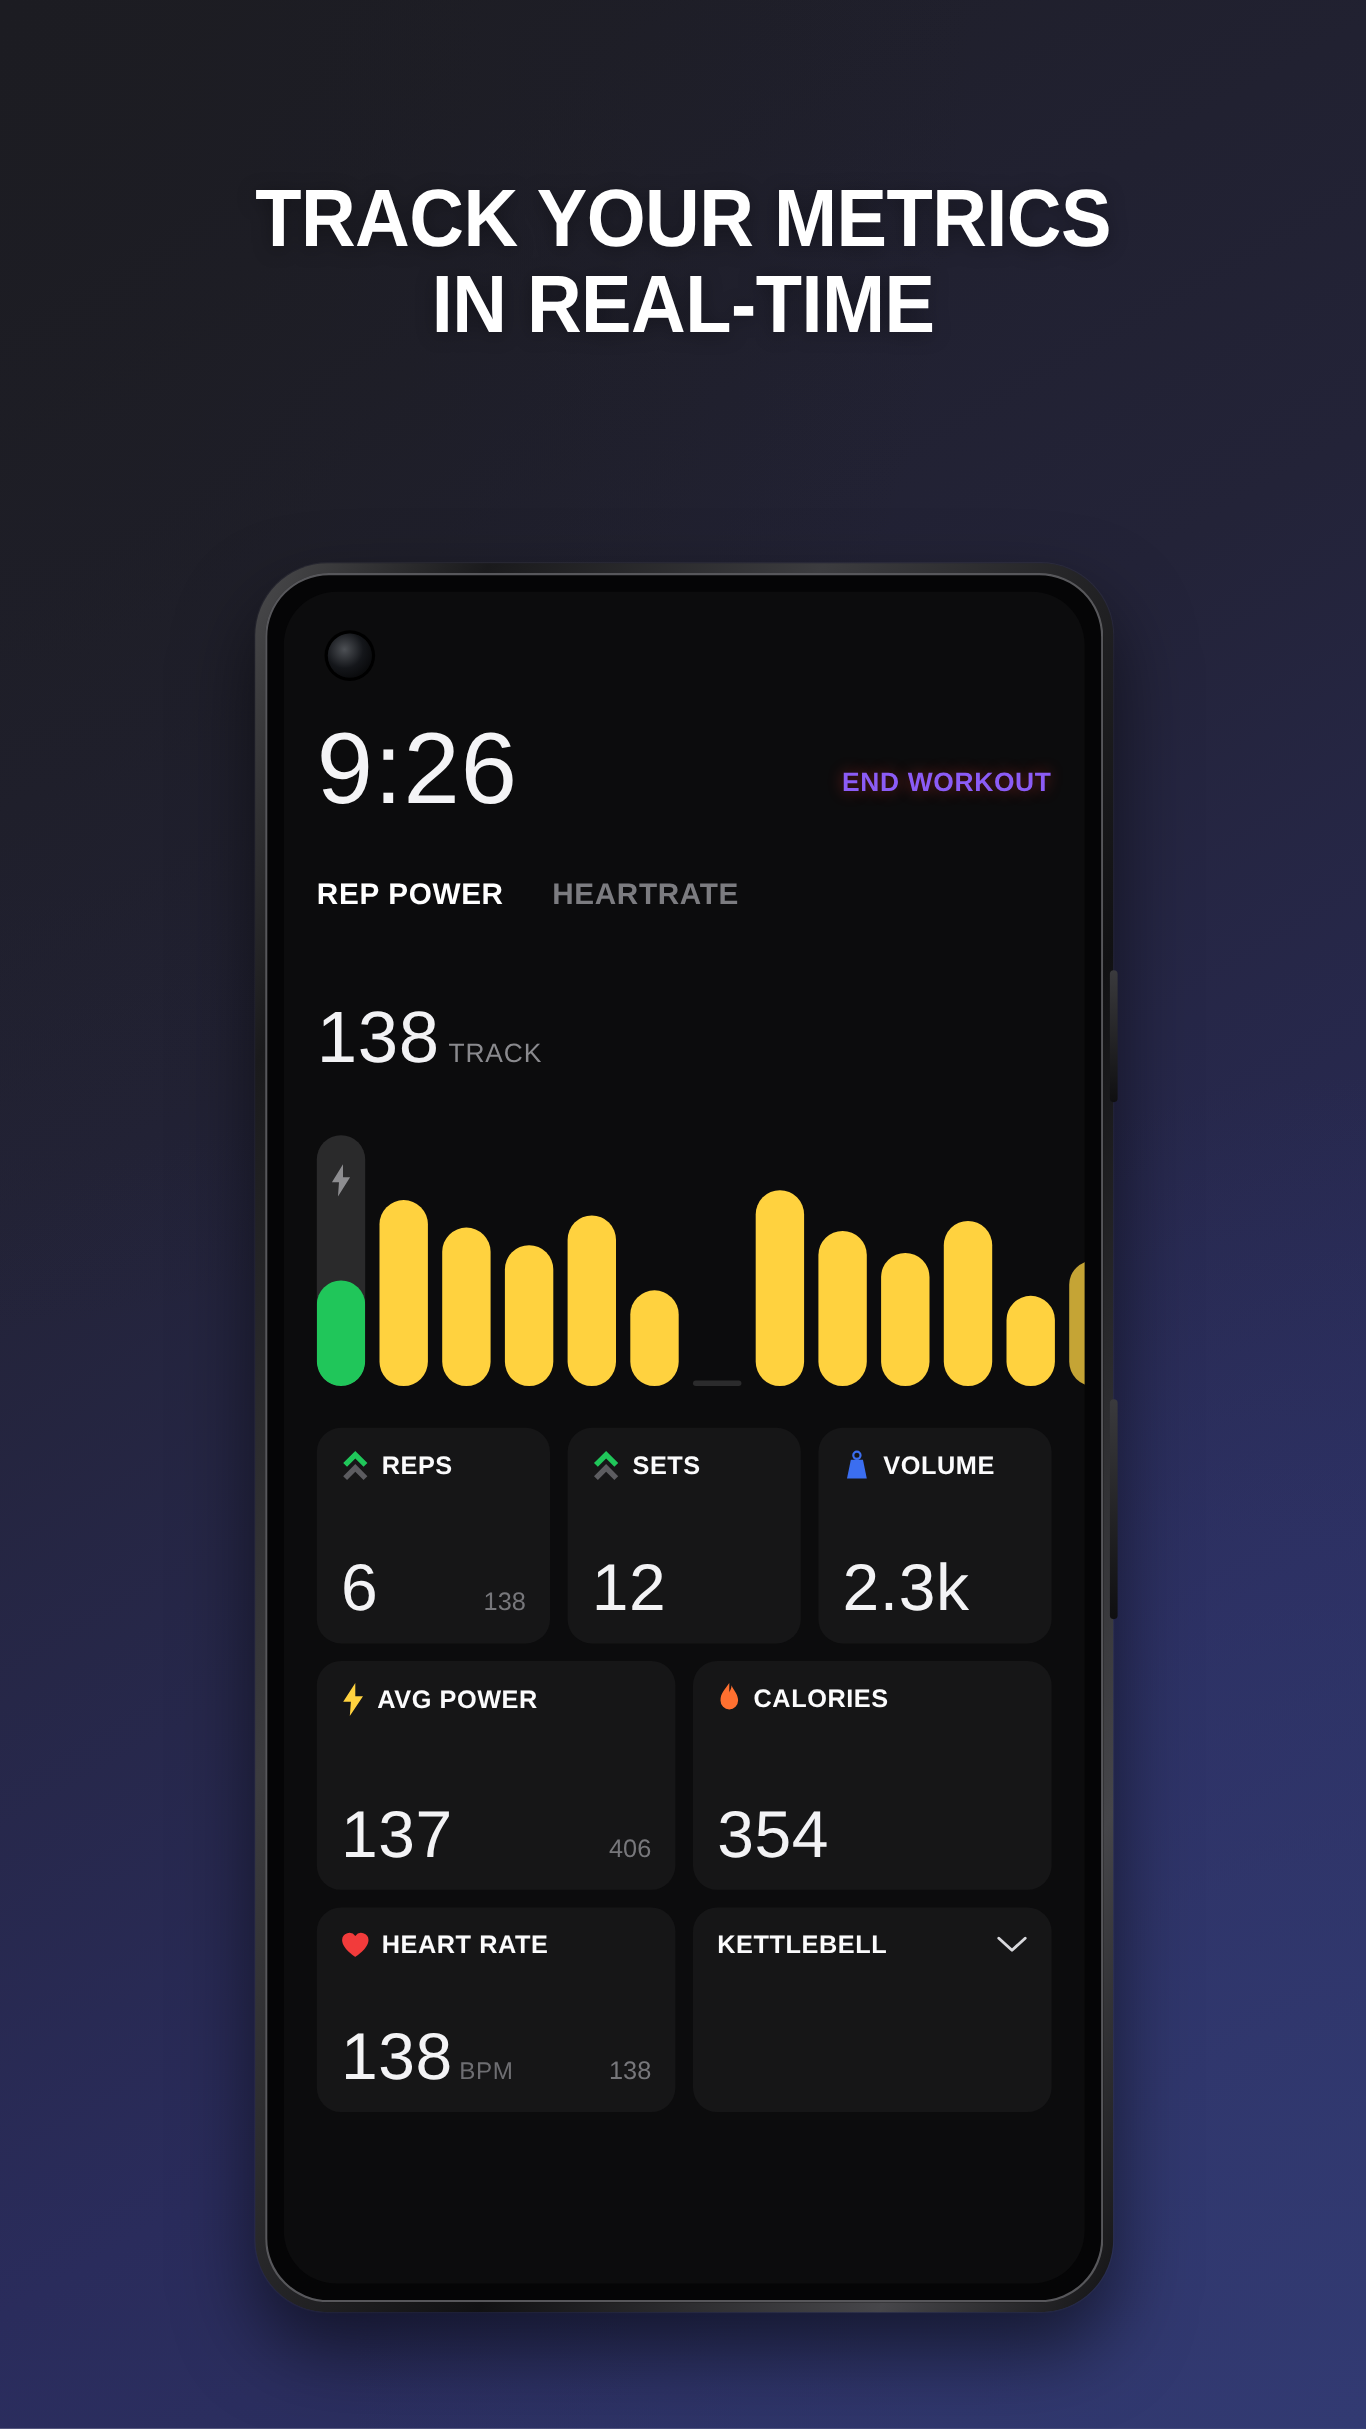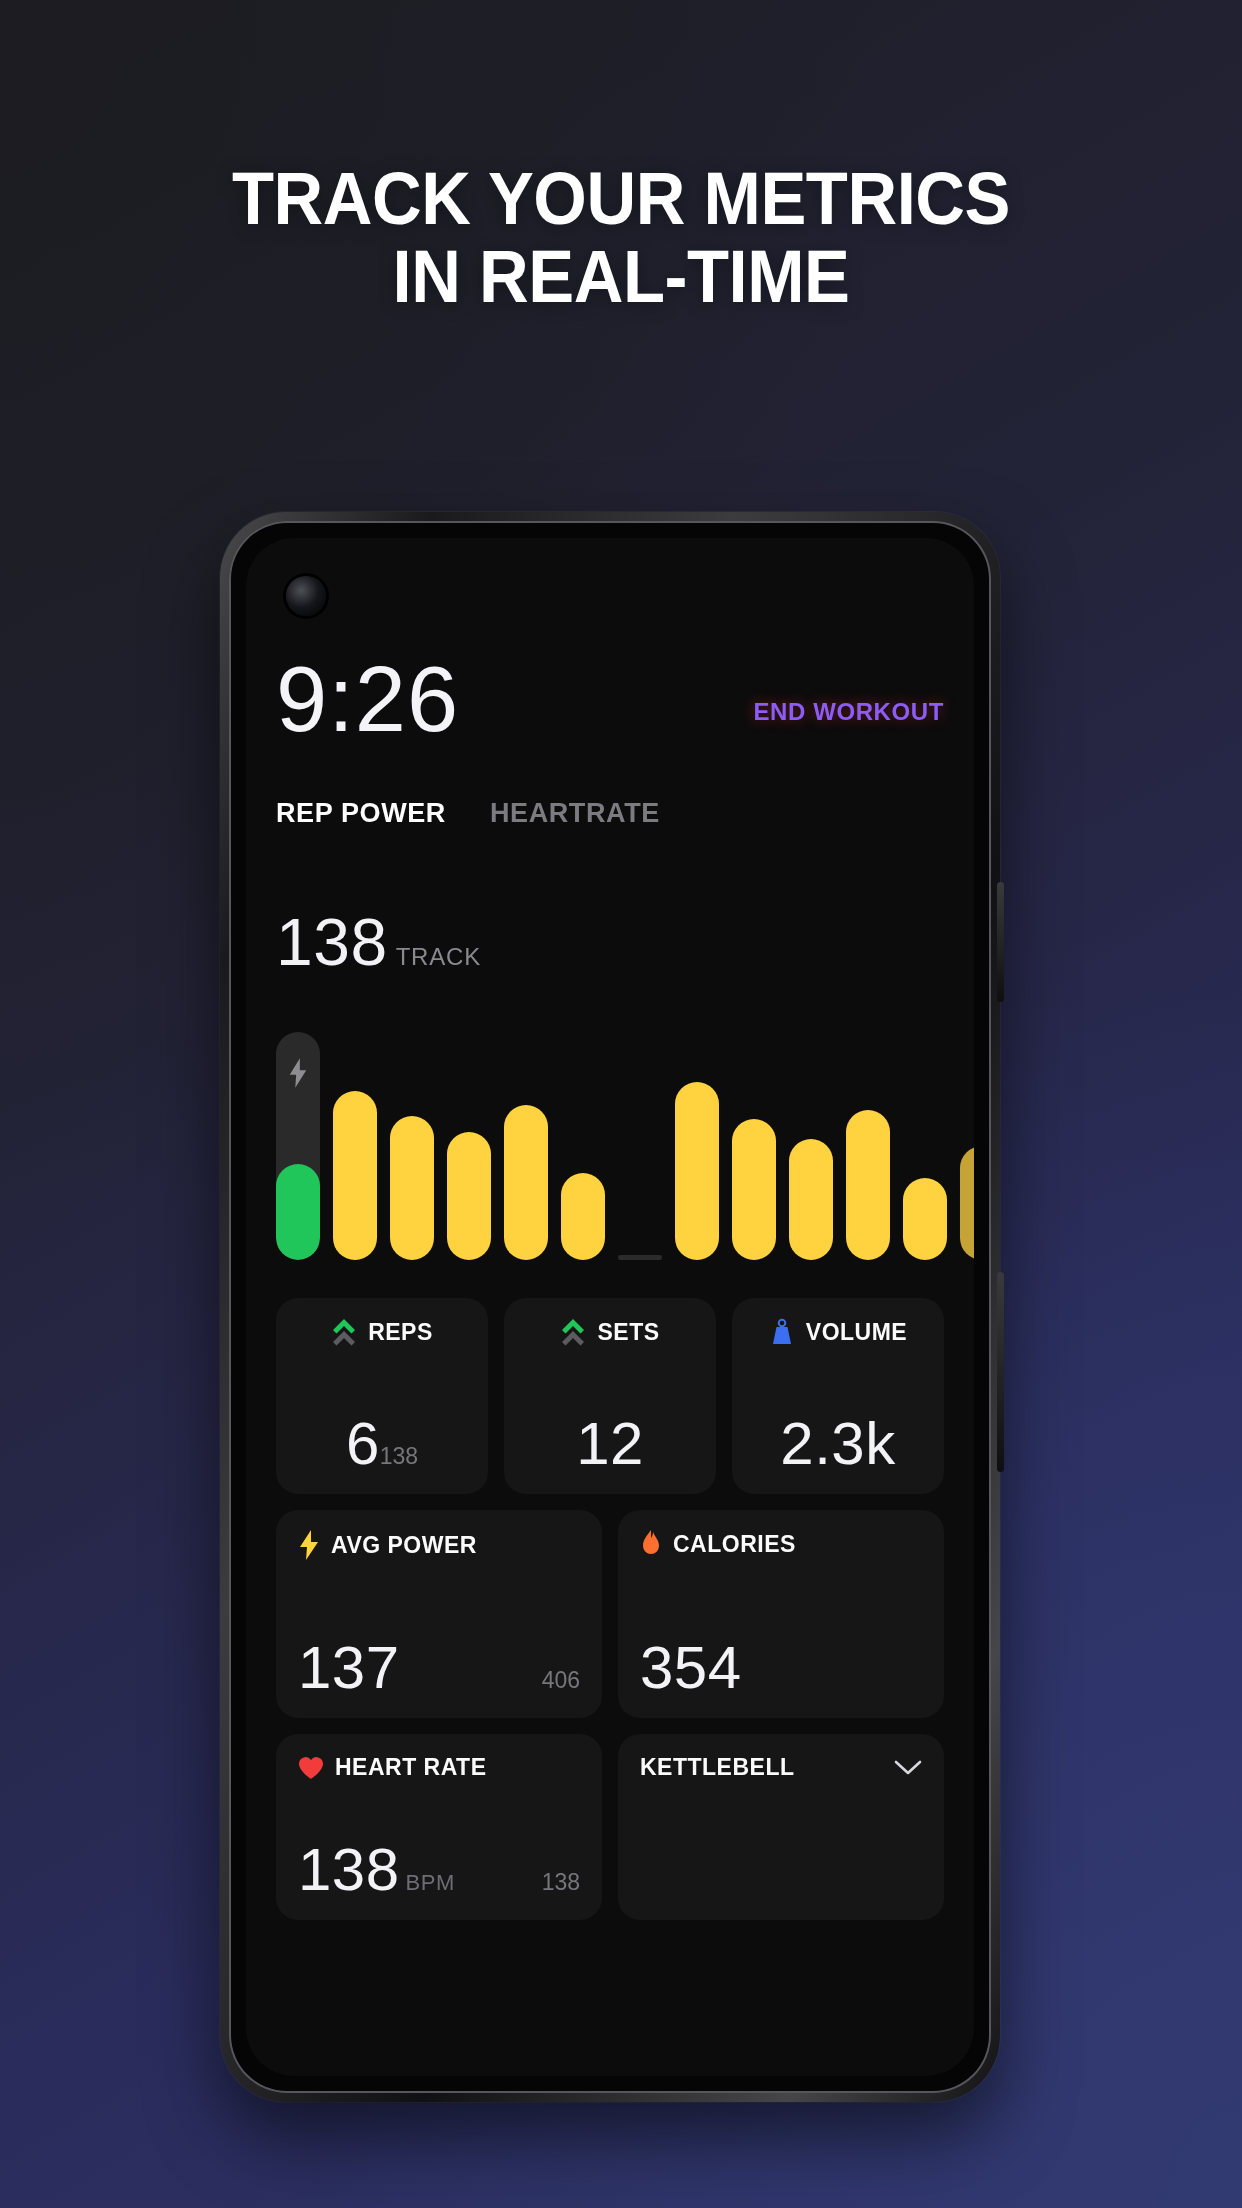--- a/index.html
+++ b/index.html
@@ -24,21 +24,21 @@
     line-height:1.05;
     letter-spacing:-0.5px;
     transform:scaleX(0.93);
     text-shadow:0 2px 18px rgba(0,0,0,.35);
   }
   .headline .l2{ display:block; }
 
   
   .phone{
     position:absolute;
-    left:220px; top:512px;
+    left:232px; top:512px;
     width:780px; height:1590px;
     border-radius:66px;
     background:linear-gradient(115deg,#4a4a4c 0%, #1a1a1c 14%, #3c3c3f 34%, #111113 62%, #46464a 86%, #131315 100%);
     box-shadow:0 34px 70px rgba(0,0,0,.55), 0 0 0 1px rgba(255,255,255,.05);
   }
   .phone .bezel{
     position:absolute; inset:9px;
     border-radius:58px;
     background:#050506;
     box-shadow:inset 0 0 0 2px rgba(170,170,175,.5);
@@ -124,21 +124,21 @@
   .row{ display:flex; gap:16px; margin-bottom:16px; }
   .card{
     background:#161617;
     border-radius:22px;
     padding:20px 22px 20px 22px;
     position:relative;
     min-height:196px;
     display:flex; flex-direction:column; justify-content:space-between;
     flex:1 1 0;
   }
-  .card.r1{ min-height:196px;align-items:center; }
+  .card.r1{ min-height:196px; }
   .card.r2{ min-height:208px; }
   .card.r3{ min-height:186px; }
   .card-head{ display:flex; align-items:center; gap:11px; }
   .card-title{
     color:#fbfbfc; font-size:23px; font-weight:bold; letter-spacing:.5px;
     white-space:nowrap;
   }
   .card-body{ display:flex; align-items:baseline; justify-content:space-between; }
   .card-val{ font-size:60px; font-weight:300; color:#f3f3f5; line-height:1; letter-spacing:.5px;}
   .card-unit{ font-size:22px; color:#6e6e72; margin-left:6px; letter-spacing:.5px;margin-top:44px;}

